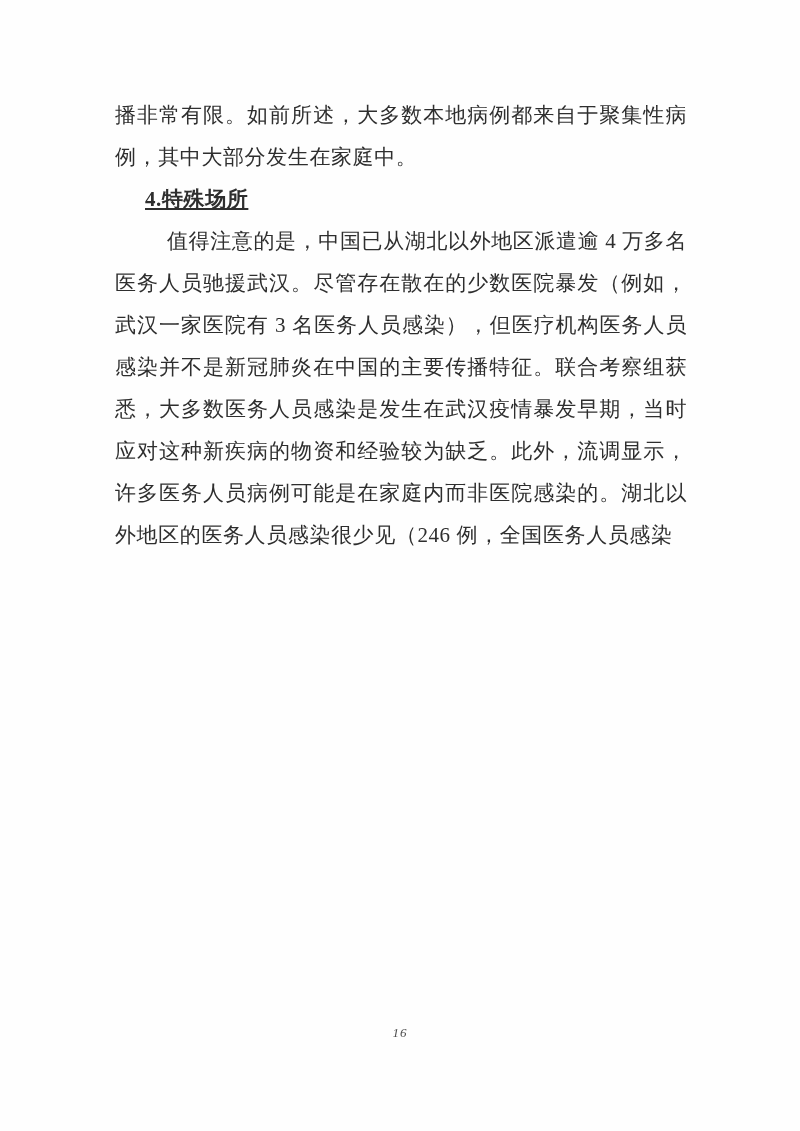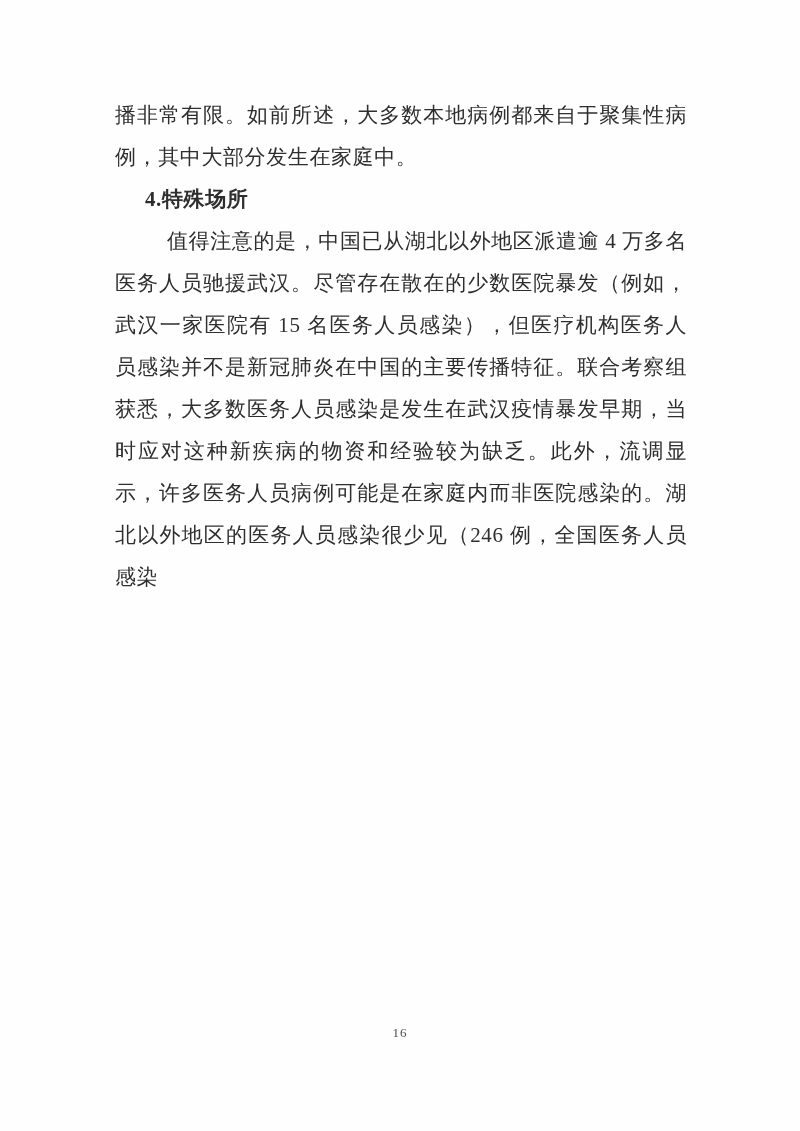--- a/index.html
+++ b/index.html
@@ -21,34 +21,35 @@
     width: 572px;
     font-size: 21px;
     line-height: 42px;
     letter-spacing: 0.6px;
     text-align: justify;
     text-justify: inter-ideograph;
   }
   .content p { margin: 0; padding: 0; }
   p.body.indent { text-indent: 52px; }
   p.heading { font-weight: bold; text-indent: 30px; }
-  .bold { font-weight: bold; }
+  .bold { font-weight: bold; text-decoration: underline; }
   sub { font-size: 0.62em; line-height: 0; }
   .footer {
     position: absolute;
     left: 0; right: 0; top: 1025px;
     text-align: center;
     font-size: 13px;
     color: #4d4d4d;
     letter-spacing: 1px;
+    font-style: italic;
   }
 </style>
 </head>
 <body>
 
 <div class="page">
   <div class="content">
       <p class="body"><span>播非常有限。如前所述，大多数本地病例都来自于聚集性病例，其中大部分发生在家庭中。</span></p>
       <p class="heading"><span class="bold">4.特殊场所</span></p>
-      <p class="body indent"><span>值得注意的是，中国已从湖北以外地区派遣逾 4 万多名医务人员驰援武汉。尽管存在散在的少数医院暴发（例如，武汉一家医院有 15 名医务人员感染），但医疗机构医务人员感染并不是新冠肺炎在中国的主要传播特征。联合考察组获悉，大多数医务人员感染是发生在武汉疫情暴发早期，当时应对这种新疾病的物资和经验较为缺乏。此外，流调显示，许多医务人员病例可能是在家庭内而非医院感染的。湖北以外地区的医务人员感染很少见（246 例，全国医务人员感染</span></p>
+      <p class="body indent"><span>值得注意的是，中国已从湖北以外地区派遣逾 4 万多名医务人员驰援武汉。尽管存在散在的少数医院暴发（例如，武汉一家医院有 3 名医务人员感染），但医疗机构医务人员感染并不是新冠肺炎在中国的主要传播特征。联合考察组获悉，大多数医务人员感染是发生在武汉疫情暴发早期，当时应对这种新疾病的物资和经验较为缺乏。此外，流调显示，许多医务人员病例可能是在家庭内而非医院感染的。湖北以外地区的医务人员感染很少见（246 例，全国医务人员感染</span></p>
     </div>
   <div class="footer">16</div>
 </div>
 
 </body></html>

